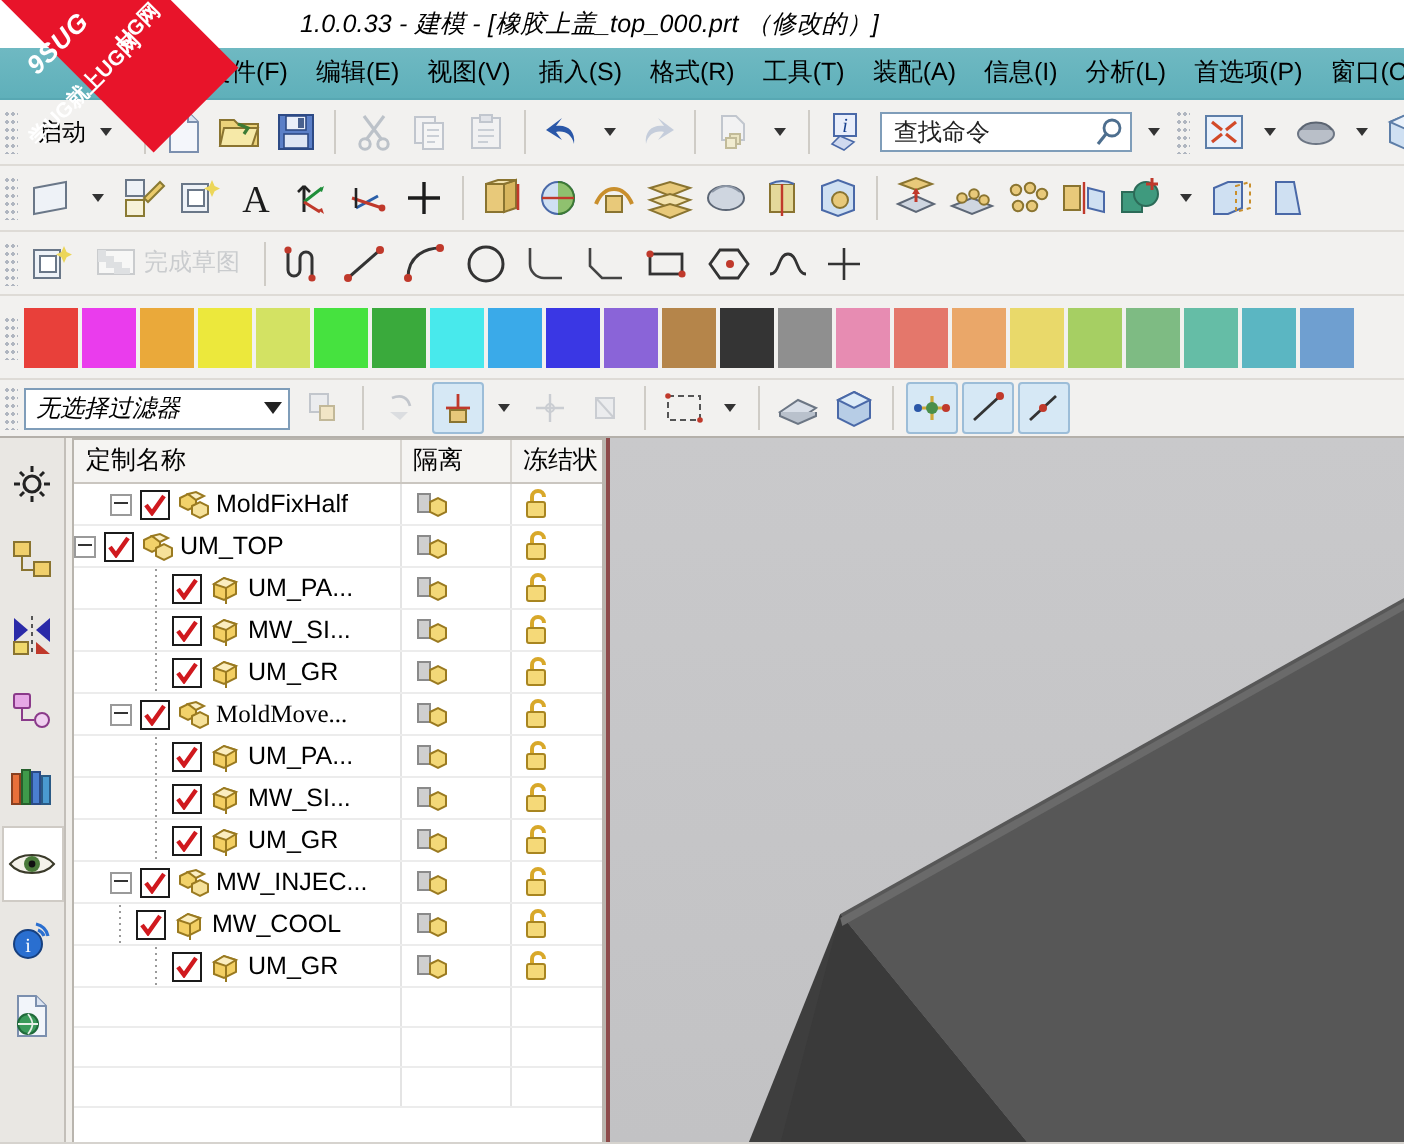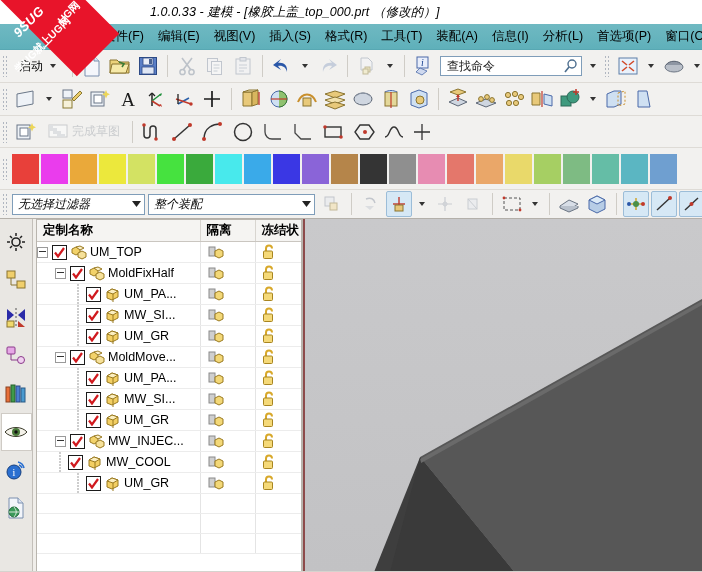--- a/index.html
+++ b/index.html
@@ -52,21 +52,21 @@
   .tbtn.lbl{padding:0 5px;font-size:12px;gap:3px;}
   .tbtn.disabled{opacity:.45;}
   .tbtn.pressed{background:#d6e8f5;border-color:#9cbdd8;}
   .caret{
     width:0;height:0;border-left:3.5px solid transparent;border-right:3.5px solid transparent;
     border-top:4px solid #333;margin:0 4px;flex:none;
   }
   svg{display:block;}
 
   .searchbox{
-    display:flex;align-items:center;width:142px;height:20px;background:#fff;
+    display:flex;align-items:center;width:126px;height:20px;background:#fff;
     border:1px solid #7f9db9;box-sizing:border-box;padding:0 2px 0 4px;margin:0 2px;flex:none;
   }
   .searchbox input{
     border:0;outline:0;flex:1;font-size:12px;font-family:inherit;color:#222;
     background:transparent;width:10px;
   }
 
   
   .palette{
     height:42px;background:#f2f1ef;display:flex;align-items:center;
@@ -108,21 +108,21 @@
     height:25px;display:flex;align-items:center;padding:0 6px 0 8px;
     font-size:12.5px;background:#f0eeea;box-sizing:border-box;
   }
   .navhdr .t{flex:1;}
   .pinbox{width:12px;height:12px;border:1.5px solid #333;box-sizing:border-box;}
 
   .treewrap{flex:1;background:#fff;border:1px solid #b9b5ae;border-bottom:none;
             margin:0 0 0 3px;box-sizing:border-box;overflow:hidden;position:relative;}
   table.tree{width:100%;border-collapse:collapse;table-layout:fixed;}
   table.tree th{
-    font-weight:bold;font-size:12.5px;text-align:left;padding:2px 0 2px 6px;
+    font-weight:normal;font-size:12.5px;text-align:left;padding:2px 0 2px 6px;
     background:#f5f4f2;border-bottom:1px solid #cac6c0;border-right:1px solid #d8d5d0;
     height:21px;box-sizing:border-box;
   }
   table.tree td{
     height:20px;border-bottom:1px solid #ececec;border-right:1px solid #e4e4e4;
     padding:0;font-size:12.5px;vertical-align:middle;box-sizing:border-box;
   }
   td.c1{padding-left:4px;}
   .rowflex{display:flex;align-items:center;height:20px;gap:3px;}
   .expander{
@@ -580,28 +580,20 @@
       <div class="sw" style="background: rgb(126, 187, 131);"></div>
       <div class="sw" style="background: rgb(101, 189, 166);"></div>
       <div class="sw" style="background: rgb(91, 182, 194);"></div>
       <div class="sw" style="background: rgb(111, 159, 208);"></div>
     </div>
 
   <div class="selbar">
     <div class="grip"></div>
     <div class="combo combo1">
       <span class="cv">无选择过滤器</span>
-      <span class="cbtn">
-        <svg width="9" height="6" viewBox="0 0 9 6">
-            <path d="M0 0h9L4.5 6z" fill="#222"></path>
-          </svg>
-      </span>
-    </div>
-    <div class="combo combo2">
-      <span class="cv">整个装配</span>
       <span class="cbtn">
         <svg width="9" height="6" viewBox="0 0 9 6">
             <path d="M0 0h9L4.5 6z" fill="#222"></path>
           </svg>
       </span>
     </div>
     <div class="tbtn disabled">
       <svg width="20" height="20" viewBox="0 0 20 20">
         <rect x="3" y="3" width="9" height="9" fill="#e4e8ee" stroke="#8a93a2"></rect>
         <rect x="8" y="9" width="7" height="7" fill="#f1d896" stroke="#8a7430"></rect>
@@ -754,71 +746,71 @@
           <thead>
             <tr>
               <th style="width:163px">定制名称</th>
               <th style="width:55px">隔离</th>
               <th style="width:52px;border-right:none">冻结状</th>
             </tr>
           </thead>
           <tbody id="treebody">
               <tr>
                 <td class="c1">
+                  <div class="rowflex" style="padding-left: 18px;">
+                    <span class="expander"></span>
+                    <span class="chk">
+                      <svg width="11" height="11" viewBox="0 0 11 11">
+                        <path d="M1 5.5l3 4L10 1" fill="none" stroke="#d0191e" stroke-width="2.2"></path>
+                      </svg>
+                    </span>
+                    <span style="display: flex;">
+                      <svg width="17" height="15" viewBox="0 0 17 15">
+                        <path d="M2 4l4-2 4 2v4l-4 2-4-2z" fill="#f2d26a" stroke="#9a7a20"></path>
+                        <path d="M8 8l4-2 4 2v4l-4 2-4-2z" fill="#f6e19a" stroke="#9a7a20"></path>
+                        <path d="M6 2l4-1 4 2-4 2z" fill="#fbefc6" stroke="#9a7a20"></path>
+                      </svg>
+                    </span>
+                    <span class="nm">MoldFixHalf</span>
+                  </div>
+                </td>
+                <td>
+                  <div class="cellicon">
+                    <svg width="17" height="15" viewBox="0 0 17 15">
+                      <rect x="2" y="2" width="6" height="9" fill="#cfcfcf" stroke="#8a8a8a"></rect>
+                      <path d="M8 6l4-2 4 2v5l-4 2-4-2z" fill="#f3d878" stroke="#9a7a20"></path>
+                    </svg>
+                  </div>
+                </td>
+                <td style="border-right: none;">
+                  <div class="cellicon">
+                    <svg width="15" height="16" viewBox="0 0 15 16">
+                      <path d="M4 7V4.5a3 3 0 0 1 6 0" fill="none" stroke="#d8a82a" stroke-width="2"></path>
+                      <rect x="1.5" y="7" width="9" height="7.5" rx="1" fill="#f5d978" stroke="#a88520"></rect>
+                    </svg>
+                  </div>
+                </td>
+              </tr>
+              <tr>
+                <td class="c1">
                   <div class="rowflex" style="padding-left: 0px;">
                     <span class="expander"></span>
                     <span class="chk">
                       <svg width="11" height="11" viewBox="0 0 11 11">
                         <path d="M1 5.5l3 4L10 1" fill="none" stroke="#d0191e" stroke-width="2.2"></path>
                       </svg>
                     </span>
                     <span style="display: flex;">
                       <svg width="17" height="15" viewBox="0 0 17 15">
                         <path d="M2 4l4-2 4 2v4l-4 2-4-2z" fill="#f2d26a" stroke="#9a7a20"></path>
                         <path d="M8 8l4-2 4 2v4l-4 2-4-2z" fill="#f6e19a" stroke="#9a7a20"></path>
                         <path d="M6 2l4-1 4 2-4 2z" fill="#fbefc6" stroke="#9a7a20"></path>
                       </svg>
                     </span>
                     <span class="nm">UM_TOP</span>
-                  </div>
-                </td>
-                <td>
-                  <div class="cellicon">
-                    <svg width="17" height="15" viewBox="0 0 17 15">
-                      <rect x="2" y="2" width="6" height="9" fill="#cfcfcf" stroke="#8a8a8a"></rect>
-                      <path d="M8 6l4-2 4 2v5l-4 2-4-2z" fill="#f3d878" stroke="#9a7a20"></path>
-                    </svg>
-                  </div>
-                </td>
-                <td style="border-right: none;">
-                  <div class="cellicon">
-                    <svg width="15" height="16" viewBox="0 0 15 16">
-                      <path d="M4 7V4.5a3 3 0 0 1 6 0" fill="none" stroke="#d8a82a" stroke-width="2"></path>
-                      <rect x="1.5" y="7" width="9" height="7.5" rx="1" fill="#f5d978" stroke="#a88520"></rect>
-                    </svg>
-                  </div>
-                </td>
-              </tr>
-              <tr>
-                <td class="c1">
-                  <div class="rowflex" style="padding-left: 18px;">
-                    <span class="expander"></span>
-                    <span class="chk">
-                      <svg width="11" height="11" viewBox="0 0 11 11">
-                        <path d="M1 5.5l3 4L10 1" fill="none" stroke="#d0191e" stroke-width="2.2"></path>
-                      </svg>
-                    </span>
-                    <span style="display: flex;">
-                      <svg width="17" height="15" viewBox="0 0 17 15">
-                        <path d="M2 4l4-2 4 2v4l-4 2-4-2z" fill="#f2d26a" stroke="#9a7a20"></path>
-                        <path d="M8 8l4-2 4 2v4l-4 2-4-2z" fill="#f6e19a" stroke="#9a7a20"></path>
-                        <path d="M6 2l4-1 4 2-4 2z" fill="#fbefc6" stroke="#9a7a20"></path>
-                      </svg>
-                    </span>
-                    <span class="nm">MoldFixHalf</span>
                   </div>
                 </td>
                 <td>
                   <div class="cellicon">
                     <svg width="17" height="15" viewBox="0 0 17 15">
                       <rect x="2" y="2" width="6" height="9" fill="#cfcfcf" stroke="#8a8a8a"></rect>
                       <path d="M8 6l4-2 4 2v5l-4 2-4-2z" fill="#f3d878" stroke="#9a7a20"></path>
                     </svg>
                   </div>
                 </td>
@@ -934,21 +926,21 @@
                   <div class="cellicon">
                     <svg width="15" height="16" viewBox="0 0 15 16">
                       <path d="M4 7V4.5a3 3 0 0 1 6 0" fill="none" stroke="#d8a82a" stroke-width="2"></path>
                       <rect x="1.5" y="7" width="9" height="7.5" rx="1" fill="#f5d978" stroke="#a88520"></rect>
                     </svg>
                   </div>
                 </td>
               </tr>
               <tr>
                 <td class="c1">
-                  <div class="rowflex" style="padding-left: 18px;">
+                  <div class="rowflex" style="padding-left: 18px; font-family: Liberation Serif, serif;">
                     <span class="expander"></span>
                     <span class="chk">
                       <svg width="11" height="11" viewBox="0 0 11 11">
                         <path d="M1 5.5l3 4L10 1" fill="none" stroke="#d0191e" stroke-width="2.2"></path>
                       </svg>
                     </span>
                     <span style="display: flex;">
                       <svg width="17" height="15" viewBox="0 0 17 15">
                         <path d="M2 4l4-2 4 2v4l-4 2-4-2z" fill="#f2d26a" stroke="#9a7a20"></path>
                         <path d="M8 8l4-2 4 2v4l-4 2-4-2z" fill="#f6e19a" stroke="#9a7a20"></path>

